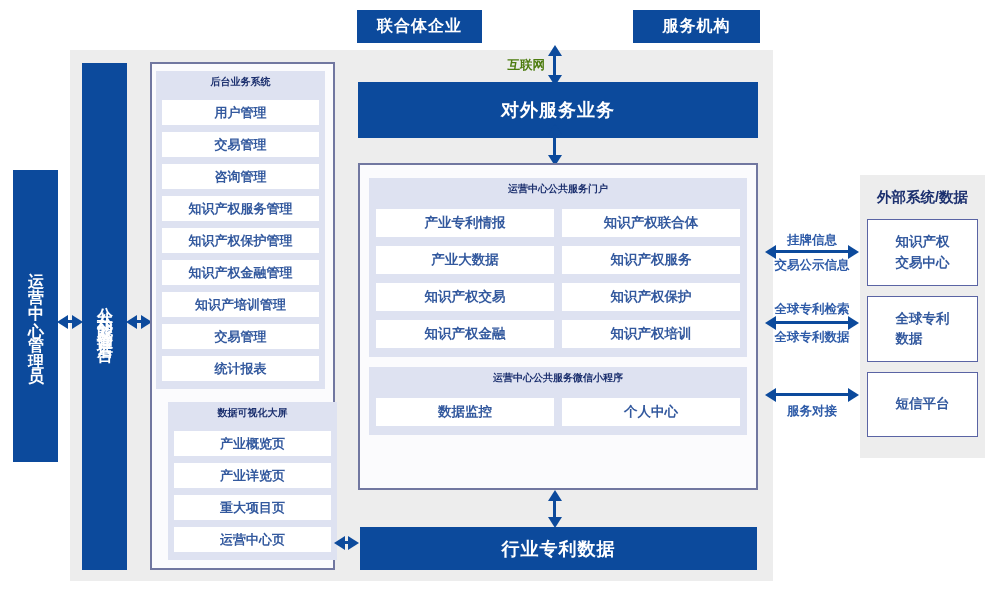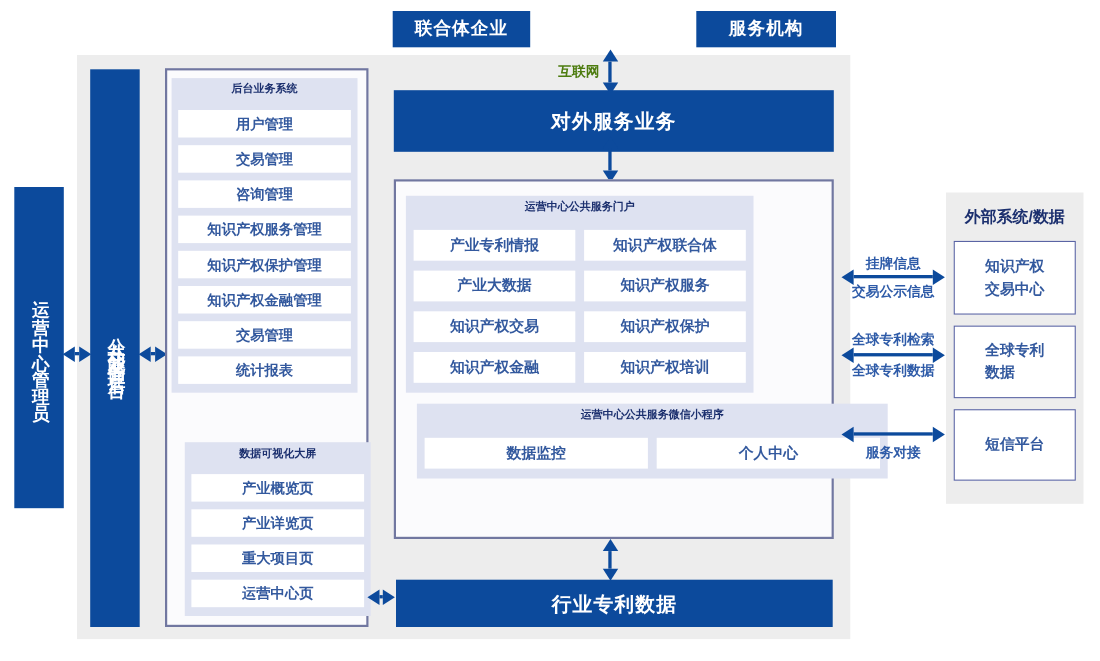--- a/index.html
+++ b/index.html
@@ -61,56 +61,57 @@
 
   <div class="container" style="left:150px;top:62px;width:185px;height:508px">
     <div class="panel" style="left:4px;top:7px;width:169px">
       <div class="panel-title">后台业务系统</div>
       <div class="list-item">用户管理</div>
       <div class="list-item">交易管理</div>
       <div class="list-item">咨询管理</div>
       <div class="list-item">知识产权服务管理</div>
       <div class="list-item">知识产权保护管理</div>
       <div class="list-item">知识产权金融管理</div>
+      <div class="list-item">知识产培训管理</div>
       <div class="list-item">交易管理</div>
       <div class="list-item">统计报表</div>
       <div class="pad-b"></div>
     </div>
     <div class="panel" style="left:16px;top:338px;width:169px">
       <div class="panel-title">数据可视化大屏</div>
       <div class="list-item">产业概览页</div>
       <div class="list-item">产业详览页</div>
       <div class="list-item">重大项目页</div>
       <div class="list-item">运营中心页</div>
       <div class="pad-b"></div>
     </div>
   </div>
 
   <div class="container" style="left:358px;top:163px;width:400px;height:327px">
-    <div class="panel" style="left:9px;top:13px;width:316px">
+    <div class="panel" style="left:9px;top:13px;width:378px">
       <div class="panel-title">运营中心公共服务门户</div>
       <div class="row">
         <div class="cell">产业专利情报</div>
         <div class="cell">知识产权联合体</div>
       </div>
       <div class="row">
         <div class="cell">产业大数据</div>
         <div class="cell">知识产权服务</div>
       </div>
       <div class="row">
         <div class="cell">知识产权交易</div>
         <div class="cell">知识产权保护</div>
       </div>
       <div class="row">
         <div class="cell">知识产权金融</div>
         <div class="cell">知识产权培训</div>
       </div>
       <div class="pad-b" style="height:9px"></div>
     </div>
-    <div class="panel" style="left:19px;top:202px;width:428px">
+    <div class="panel" style="left:9px;top:202px;width:378px">
       <div class="panel-title">运营中心公共服务微信小程序</div>
       <div class="row">
         <div class="cell">数据监控</div>
         <div class="cell">个人中心</div>
       </div>
       <div class="pad-b" style="height:9px"></div>
     </div>
   </div>
 
   <div class="arrow-v" style="left:553px;top:501px;height:16px"></div>

